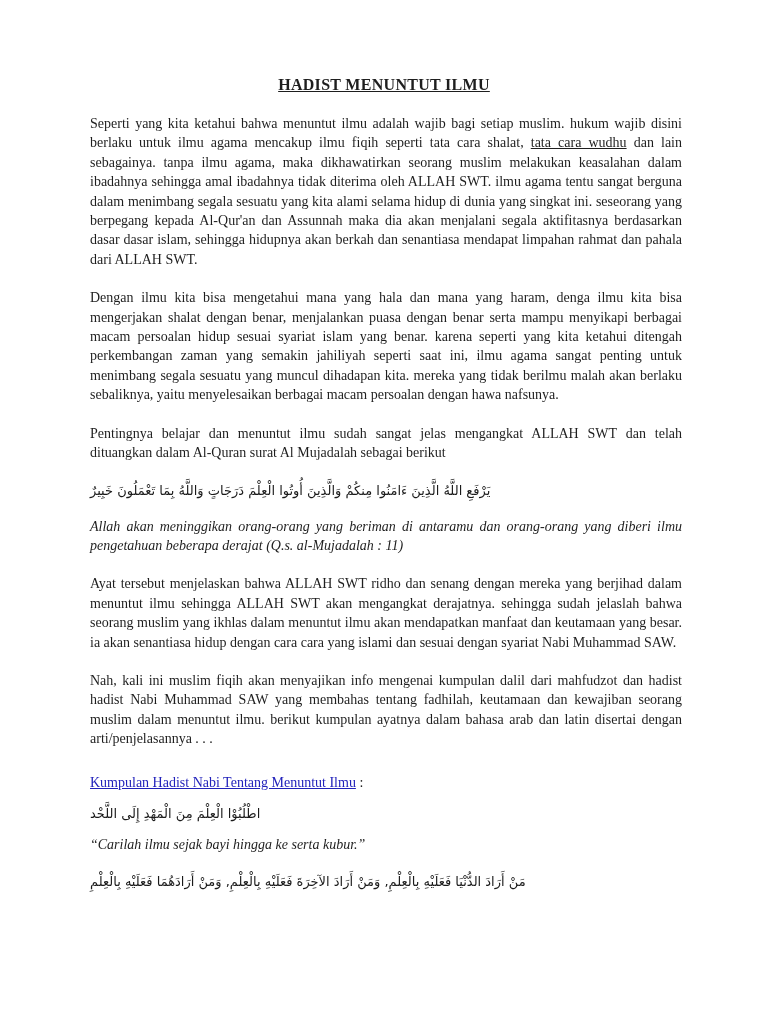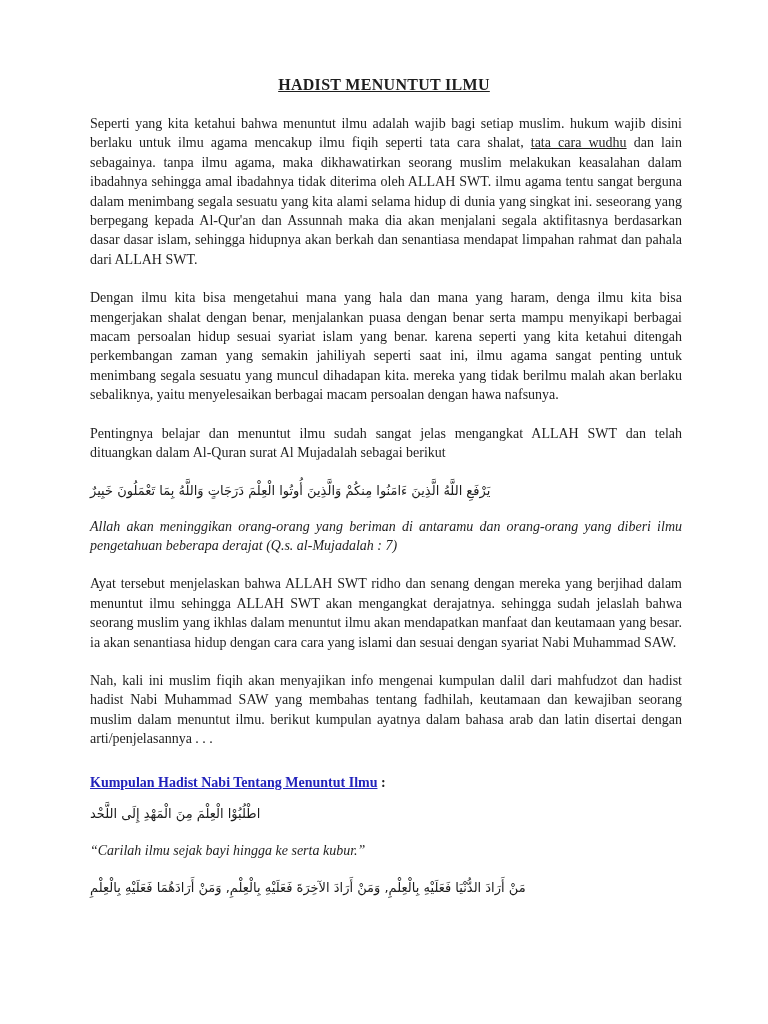--- a/index.html
+++ b/index.html
@@ -46,25 +46,25 @@
     font-family: "DejaVu Sans", sans-serif;
     direction: rtl;
     unicode-bidi: embed;
     text-align: left;
     font-size: 13px;
     line-height: 18px;
     margin: 0 0 19px 0;
     color: #1a1a1a;
   }
   .arabic-quran   { margin-top: 8px;  margin-bottom: 17px; padding-right: 2px; }
-  .arabic-hadith1 { margin-top: 0;    margin-bottom: 18px; padding-right: 38px; }
+  .arabic-hadith1 { margin-top: 0;    margin-bottom: 12px; padding-right: 38px; }
   .arabic-hadith2 { margin-top: 16px;  margin-bottom: 17px; padding-right: 2px; }
   .section-heading {
     font-size: 14px;
-    font-weight: bold;
+    font-weight: normal;
     margin: 26px 0 14px 0;
   }
   .section-heading .link-text {
     color: #2222bb;
     text-decoration: underline;
   }
   .section-heading .suffix {
     color: #1e1e1e;
     text-decoration: none;
   }
@@ -78,21 +78,21 @@
   <h1 class="doc-title"><span class="underlined">HADIST MENUNTUT ILMU</span></h1>
 
   <p class="body-par"><span>Seperti yang kita ketahui bahwa menuntut ilmu adalah wajib bagi setiap muslim. hukum wajib disini berlaku untuk ilmu agama mencakup ilmu fiqih seperti tata cara shalat, </span><span class="bold-underline">tata cara wudhu</span><span> dan lain sebagainya. tanpa ilmu agama, maka dikhawatirkan seorang muslim melakukan keasalahan dalam ibadahnya sehingga amal ibadahnya tidak diterima oleh ALLAH SWT. ilmu agama tentu sangat berguna dalam menimbang segala sesuatu yang kita alami selama hidup di dunia yang singkat ini. seseorang yang berpegang kepada Al-Qur'an dan Assunnah maka dia akan menjalani segala aktifitasnya berdasarkan dasar dasar islam, sehingga hidupnya akan berkah dan senantiasa mendapat limpahan rahmat dan pahala dari ALLAH SWT.</span></p>
 
   <p class="body-par">Dengan ilmu kita bisa mengetahui mana yang hala dan mana yang haram, denga ilmu kita bisa mengerjakan shalat dengan benar, menjalankan puasa dengan benar serta mampu menyikapi berbagai macam persoalan hidup sesuai syariat islam yang benar. karena seperti yang kita ketahui ditengah perkembangan zaman yang semakin jahiliyah seperti saat ini, ilmu agama sangat penting untuk menimbang segala sesuatu yang muncul dihadapan kita. mereka yang tidak berilmu malah akan berlaku sebaliknya, yaitu menyelesaikan berbagai macam persoalan dengan hawa nafsunya.</p>
 
   <p class="body-par">Pentingnya belajar dan menuntut ilmu sudah sangat jelas mengangkat ALLAH SWT dan telah dituangkan dalam Al-Quran surat Al Mujadalah sebagai berikut</p>
 
   <div class="arabic-line arabic-quran">يَرْفَعِ اللَّهُ الَّذِينَ ءَامَنُوا مِنكُمْ وَالَّذِينَ أُوتُوا الْعِلْمَ دَرَجَاتٍ وَاللَّهُ بِمَا تَعْمَلُونَ خَبِيرٌ</div>
 
-  <p class="body-par italic-par">Allah akan meninggikan orang-orang yang beriman di antaramu dan orang-orang yang diberi ilmu pengetahuan beberapa derajat (Q.s. al-Mujadalah : 7)</p>
+  <p class="body-par italic-par">Allah akan meninggikan orang-orang yang beriman di antaramu dan orang-orang yang diberi ilmu pengetahuan beberapa derajat (Q.s. al-Mujadalah : 11)</p>
 
   <p class="body-par">Ayat tersebut menjelaskan bahwa ALLAH SWT ridho dan senang dengan mereka yang berjihad dalam menuntut ilmu sehingga ALLAH SWT akan mengangkat derajatnya. sehingga sudah jelaslah bahwa seorang muslim yang ikhlas dalam menuntut ilmu akan mendapatkan manfaat dan keutamaan yang besar. ia akan senantiasa hidup dengan cara cara yang islami dan sesuai dengan syariat Nabi Muhammad SAW.</p>
 
   <p class="body-par">Nah, kali ini muslim fiqih akan menyajikan info mengenai kumpulan dalil dari mahfudzot dan hadist hadist Nabi Muhammad SAW yang membahas tentang fadhilah, keutamaan dan kewajiban seorang muslim dalam menuntut ilmu. berikut kumpulan ayatnya dalam bahasa arab dan latin disertai dengan arti/penjelasannya . . .</p>
 
   <div class="section-heading"><span class="link-text">Kumpulan Hadist Nabi Tentang Menuntut Ilmu</span><span class="suffix"> :</span></div>
 
   <div class="arabic-line arabic-hadith1">اطْلُبُوْا الْعِلْمَ مِنَ الْمَهْدِ إِلَى اللَّحْد</div>
 
   <p class="body-par italic-par mb-small">“Carilah ilmu sejak bayi hingga ke serta kubur.”</p>

